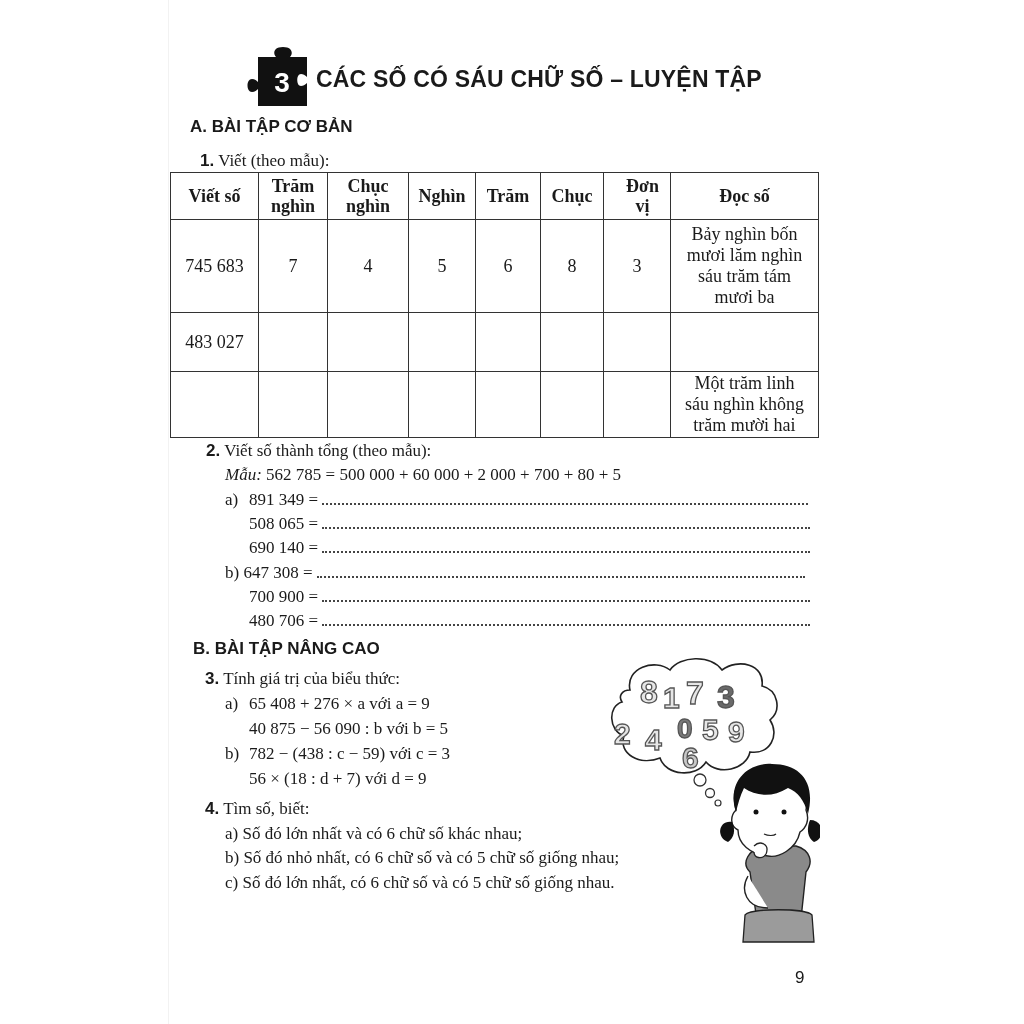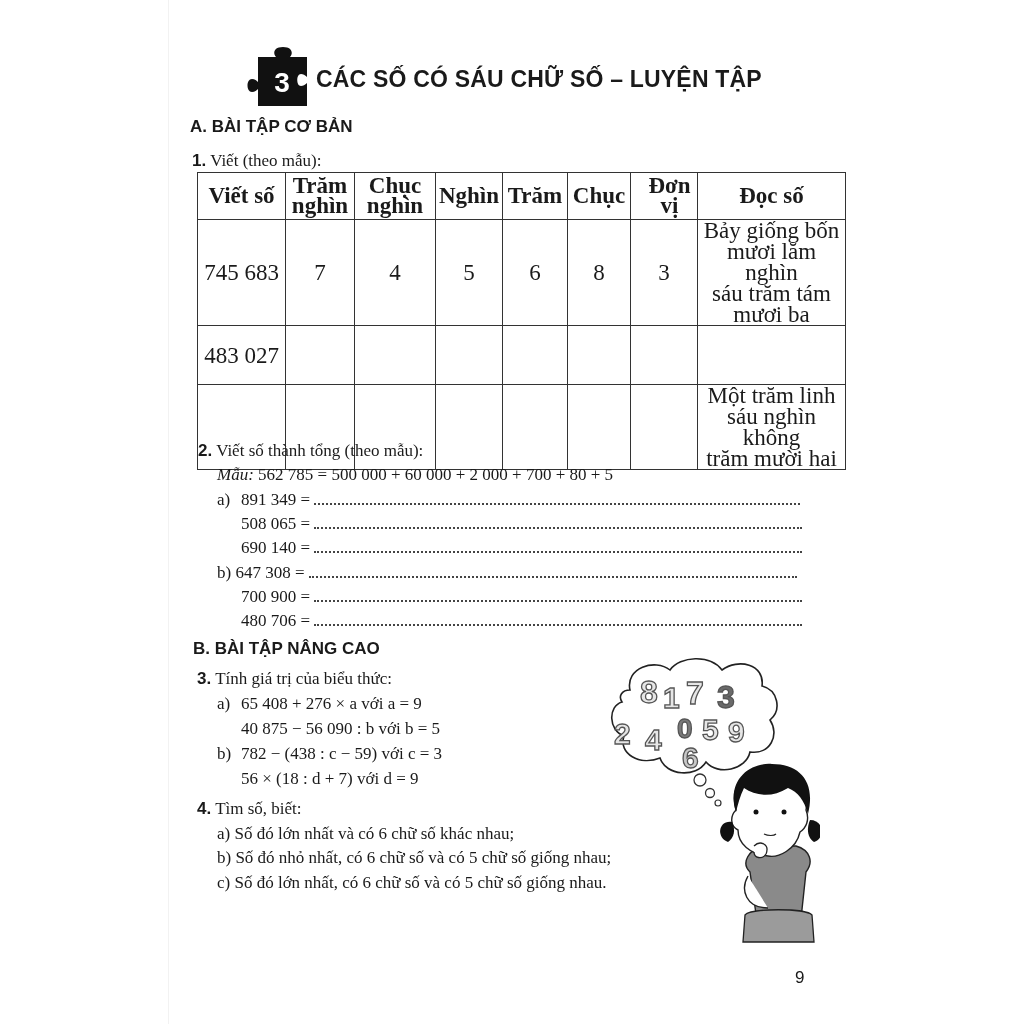--- a/index.html
+++ b/index.html
@@ -5,22 +5,22 @@
     html, body { margin:0; padding:0; }
     body { width:1024px; height:1024px; background:#ffffff; position:relative; overflow:hidden;
            font-family:"Liberation Serif", serif; color:#1a1a1a; }
     .page-edge { position:absolute; left:168px; top:0; width:1px; height:1024px; background:#f2f2f2; }
     .abs { position:absolute; }
     .sans { font-family:"Liberation Sans", "DejaVu Sans", sans-serif; }
     .title { left:316px; top:66px; font-size:23px; font-weight:bold; letter-spacing:0.2px; white-space:nowrap; }
     .puzzle { left:246px; top:44px; width:66px; height:66px; }
     .sec-head { font-size:17px; font-weight:bold; white-space:nowrap; }
     .qnum { font-family:"Liberation Sans", sans-serif; font-weight:bold; }
-    .line { font-size:17px; white-space:nowrap; line-height:20px; }
-    table.t1 { position:absolute; left:197px; top:172px; border-collapse:collapse; font-size:23px; }
+    .line { font-size:17px; white-space:nowrap; line-height:20px;margin-left:8px; }
+    table.t1 { position:absolute; left:170px; top:172px; border-collapse:collapse; font-size:18px; }
     table.t1 td, table.t1 th { border:1.3px solid #333; text-align:center; vertical-align:middle; padding:0; }
     table.t1 th { font-weight:bold; line-height:20px; }
     table.t1 td { line-height:21px; }
     .dots { display:inline-block; border-bottom:2px dotted #444; height:12px; vertical-align:baseline; }
     .pagenum { left:795px; top:968px; font-size:17px; }
     .girl { left:600px; top:650px; width:220px; height:310px; }
   </style>
 </head>
 <body>
 
@@ -53,21 +53,21 @@
   </tr>
   <tr style="height:93px;">
     <td>745 683</td>
     <td>7</td>
     <td>4</td>
     <td>5</td>
     <td>6</td>
     <td>8</td>
     <td>3</td>
     <td>
-      <span>Bảy giống bốn</span><br>
+      <span>Bảy nghìn bốn</span><br>
       <span>mươi lăm nghìn</span><br>
       <span>sáu trăm tám</span><br>
       <span>mươi ba</span>
     </td>
   </tr>
   <tr style="height:59px;">
     <td>483 027</td>
     <td></td>
     <td></td>
     <td></td>

